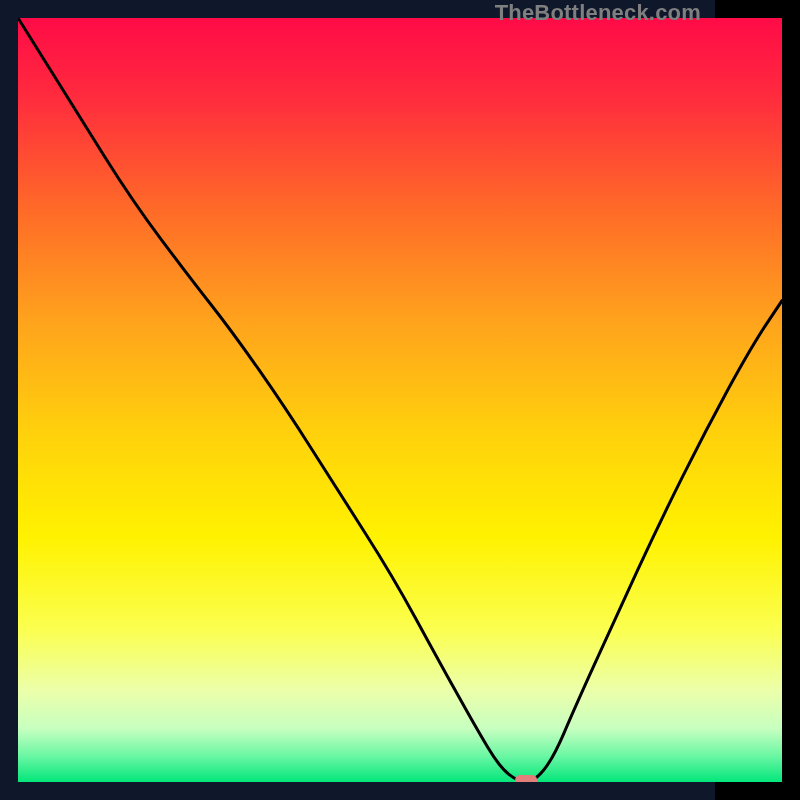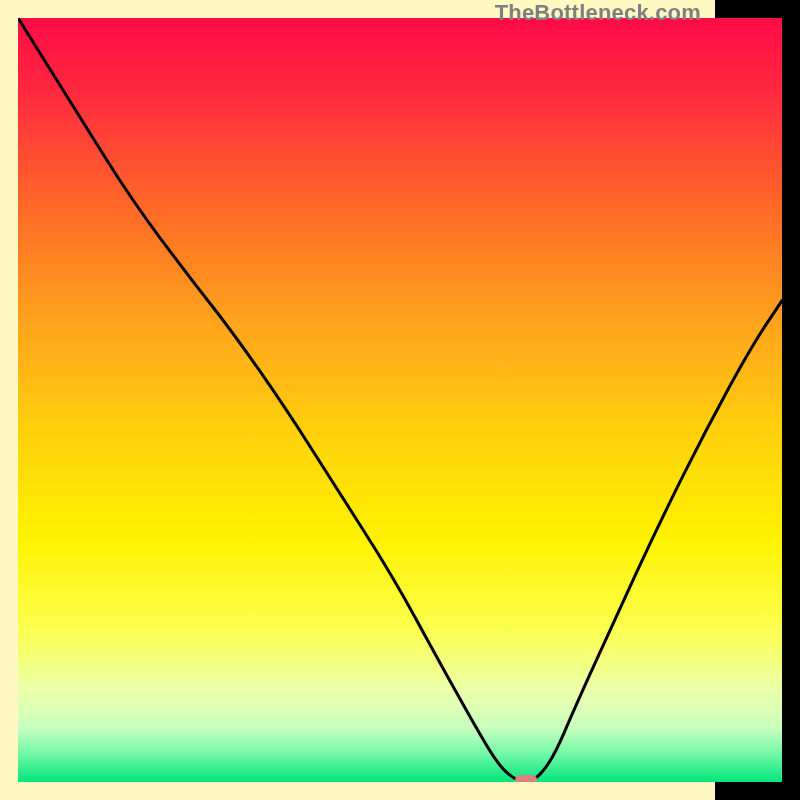--- a/index.html
+++ b/index.html
@@ -8,21 +8,21 @@
     width: 800px;
     height: 800px;
     background: #000;
     overflow: hidden;
     font-family: Arial, Helvetica, sans-serif;
   }
   .frame {
     position: relative;
     width: 715px;
     height: 800px;
-    background: #fef9c3;
+    background: #0f172a;
   }
   .plot-area {
     position: absolute;
     left: 18px;
     top: 18px;
     width: 764px;
     height: 764px;
   }
   .gradient {
     position: absolute;

